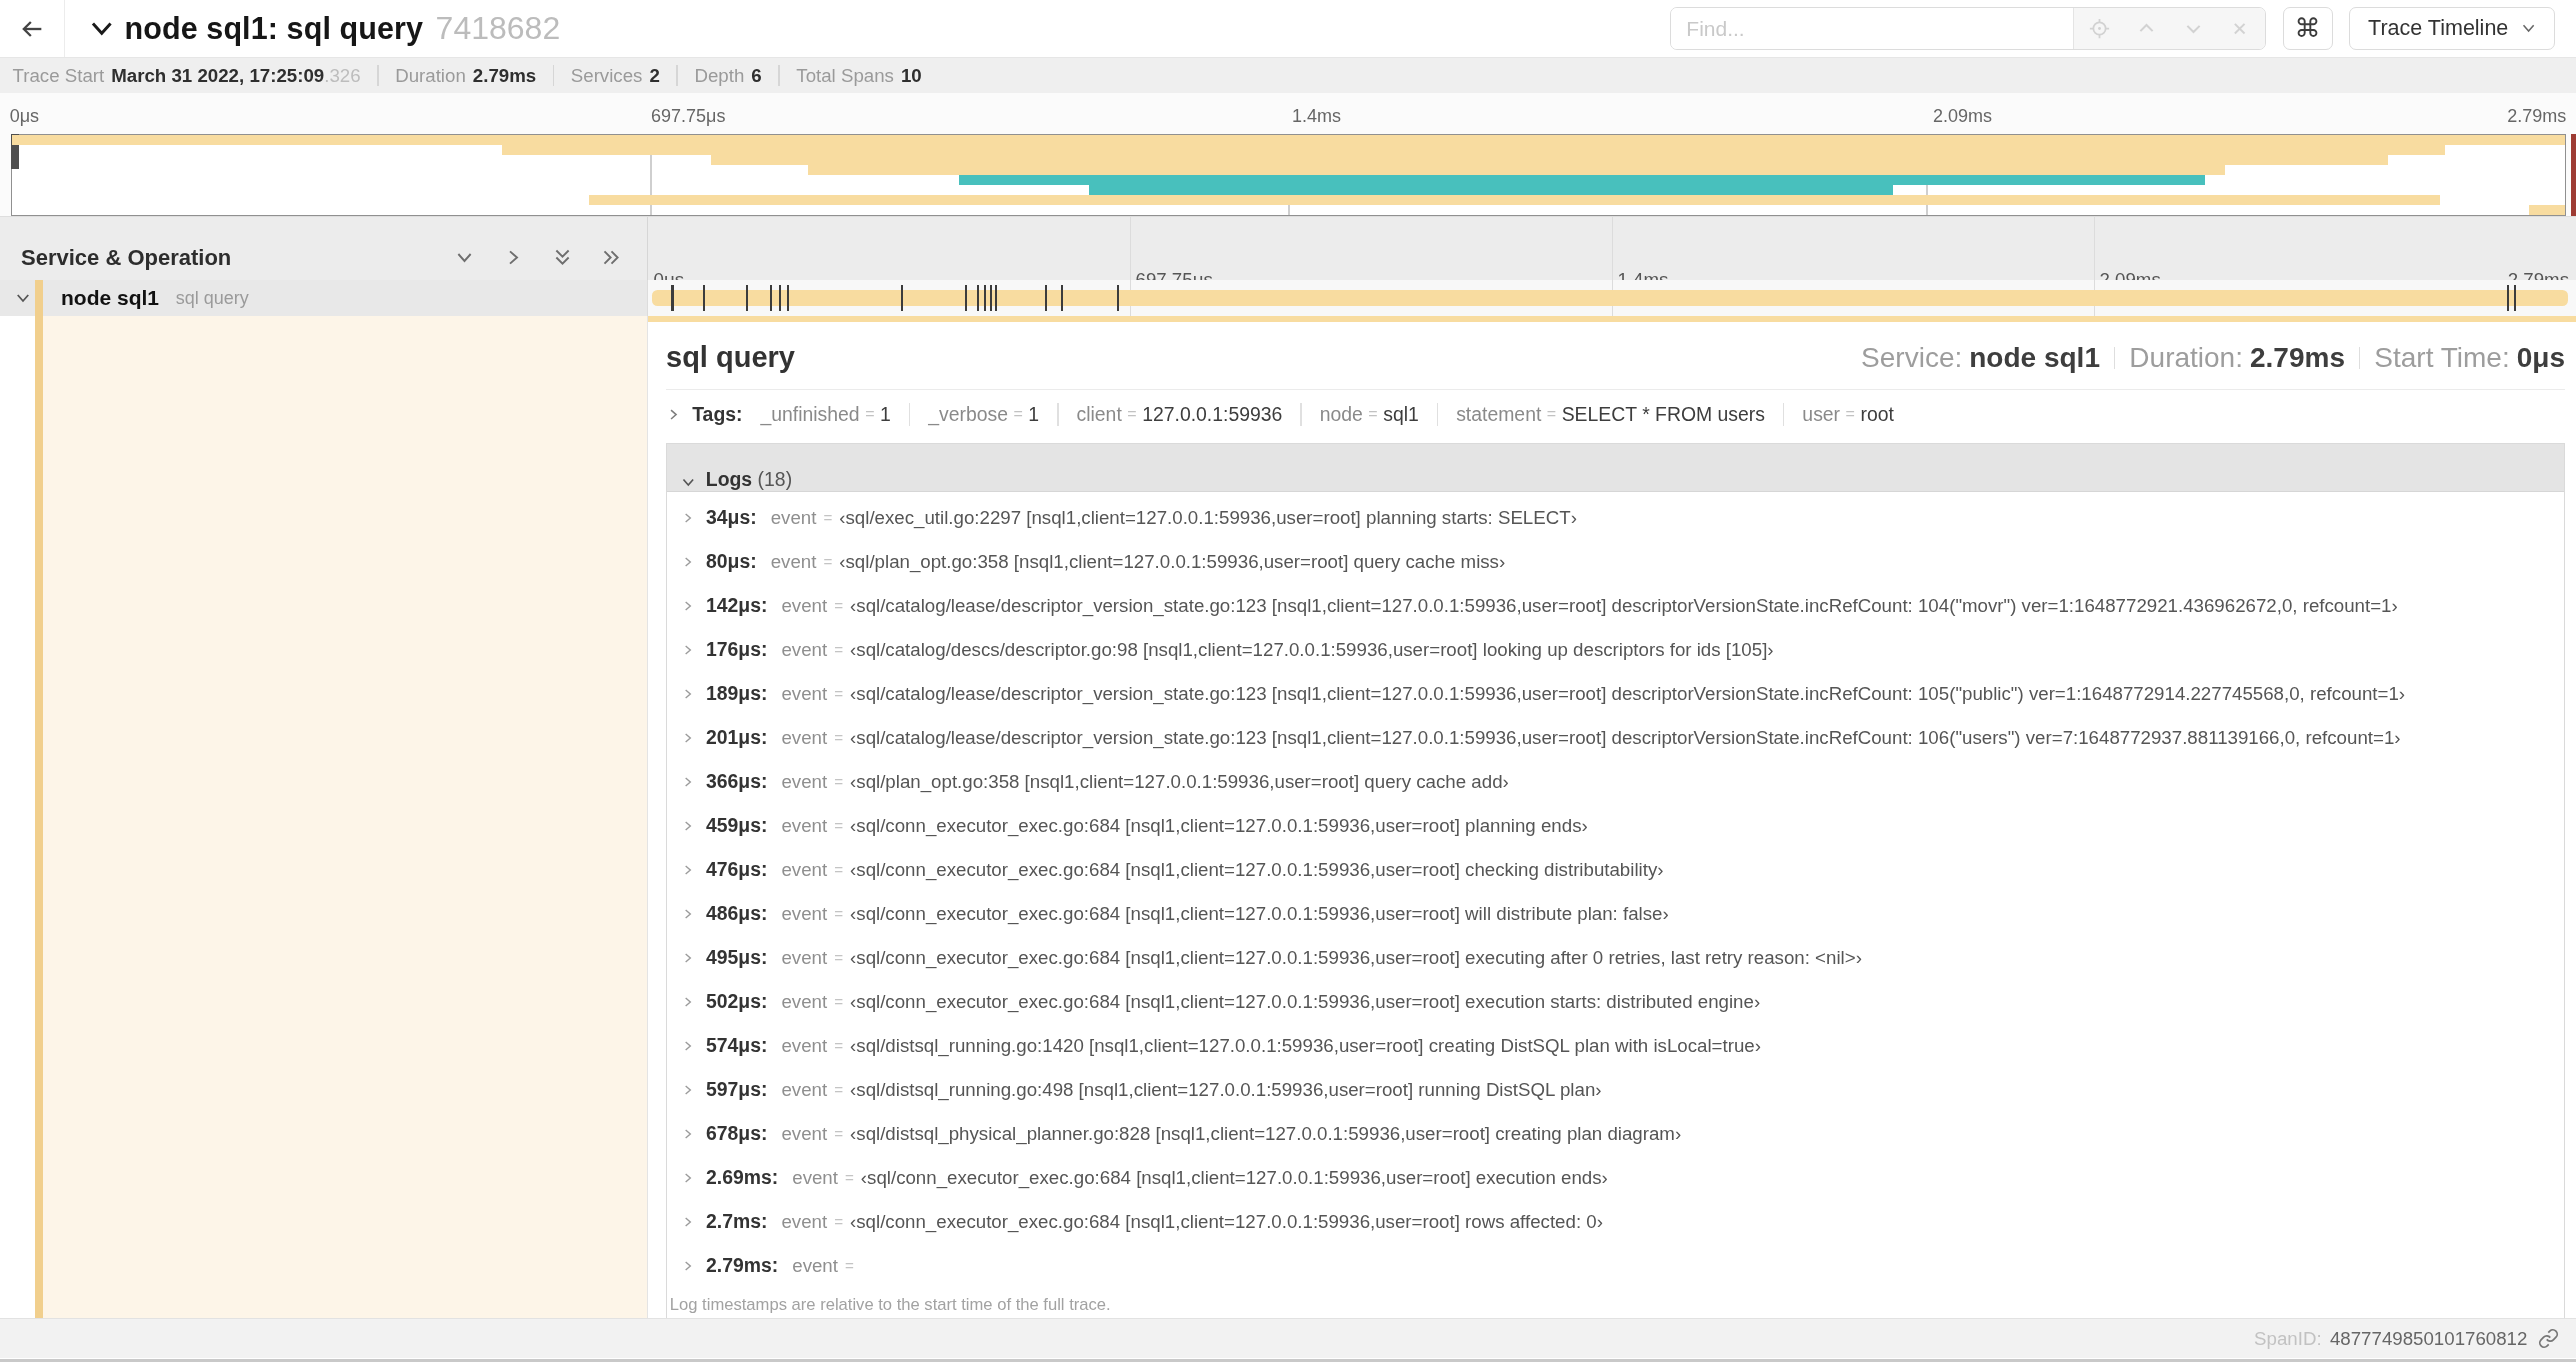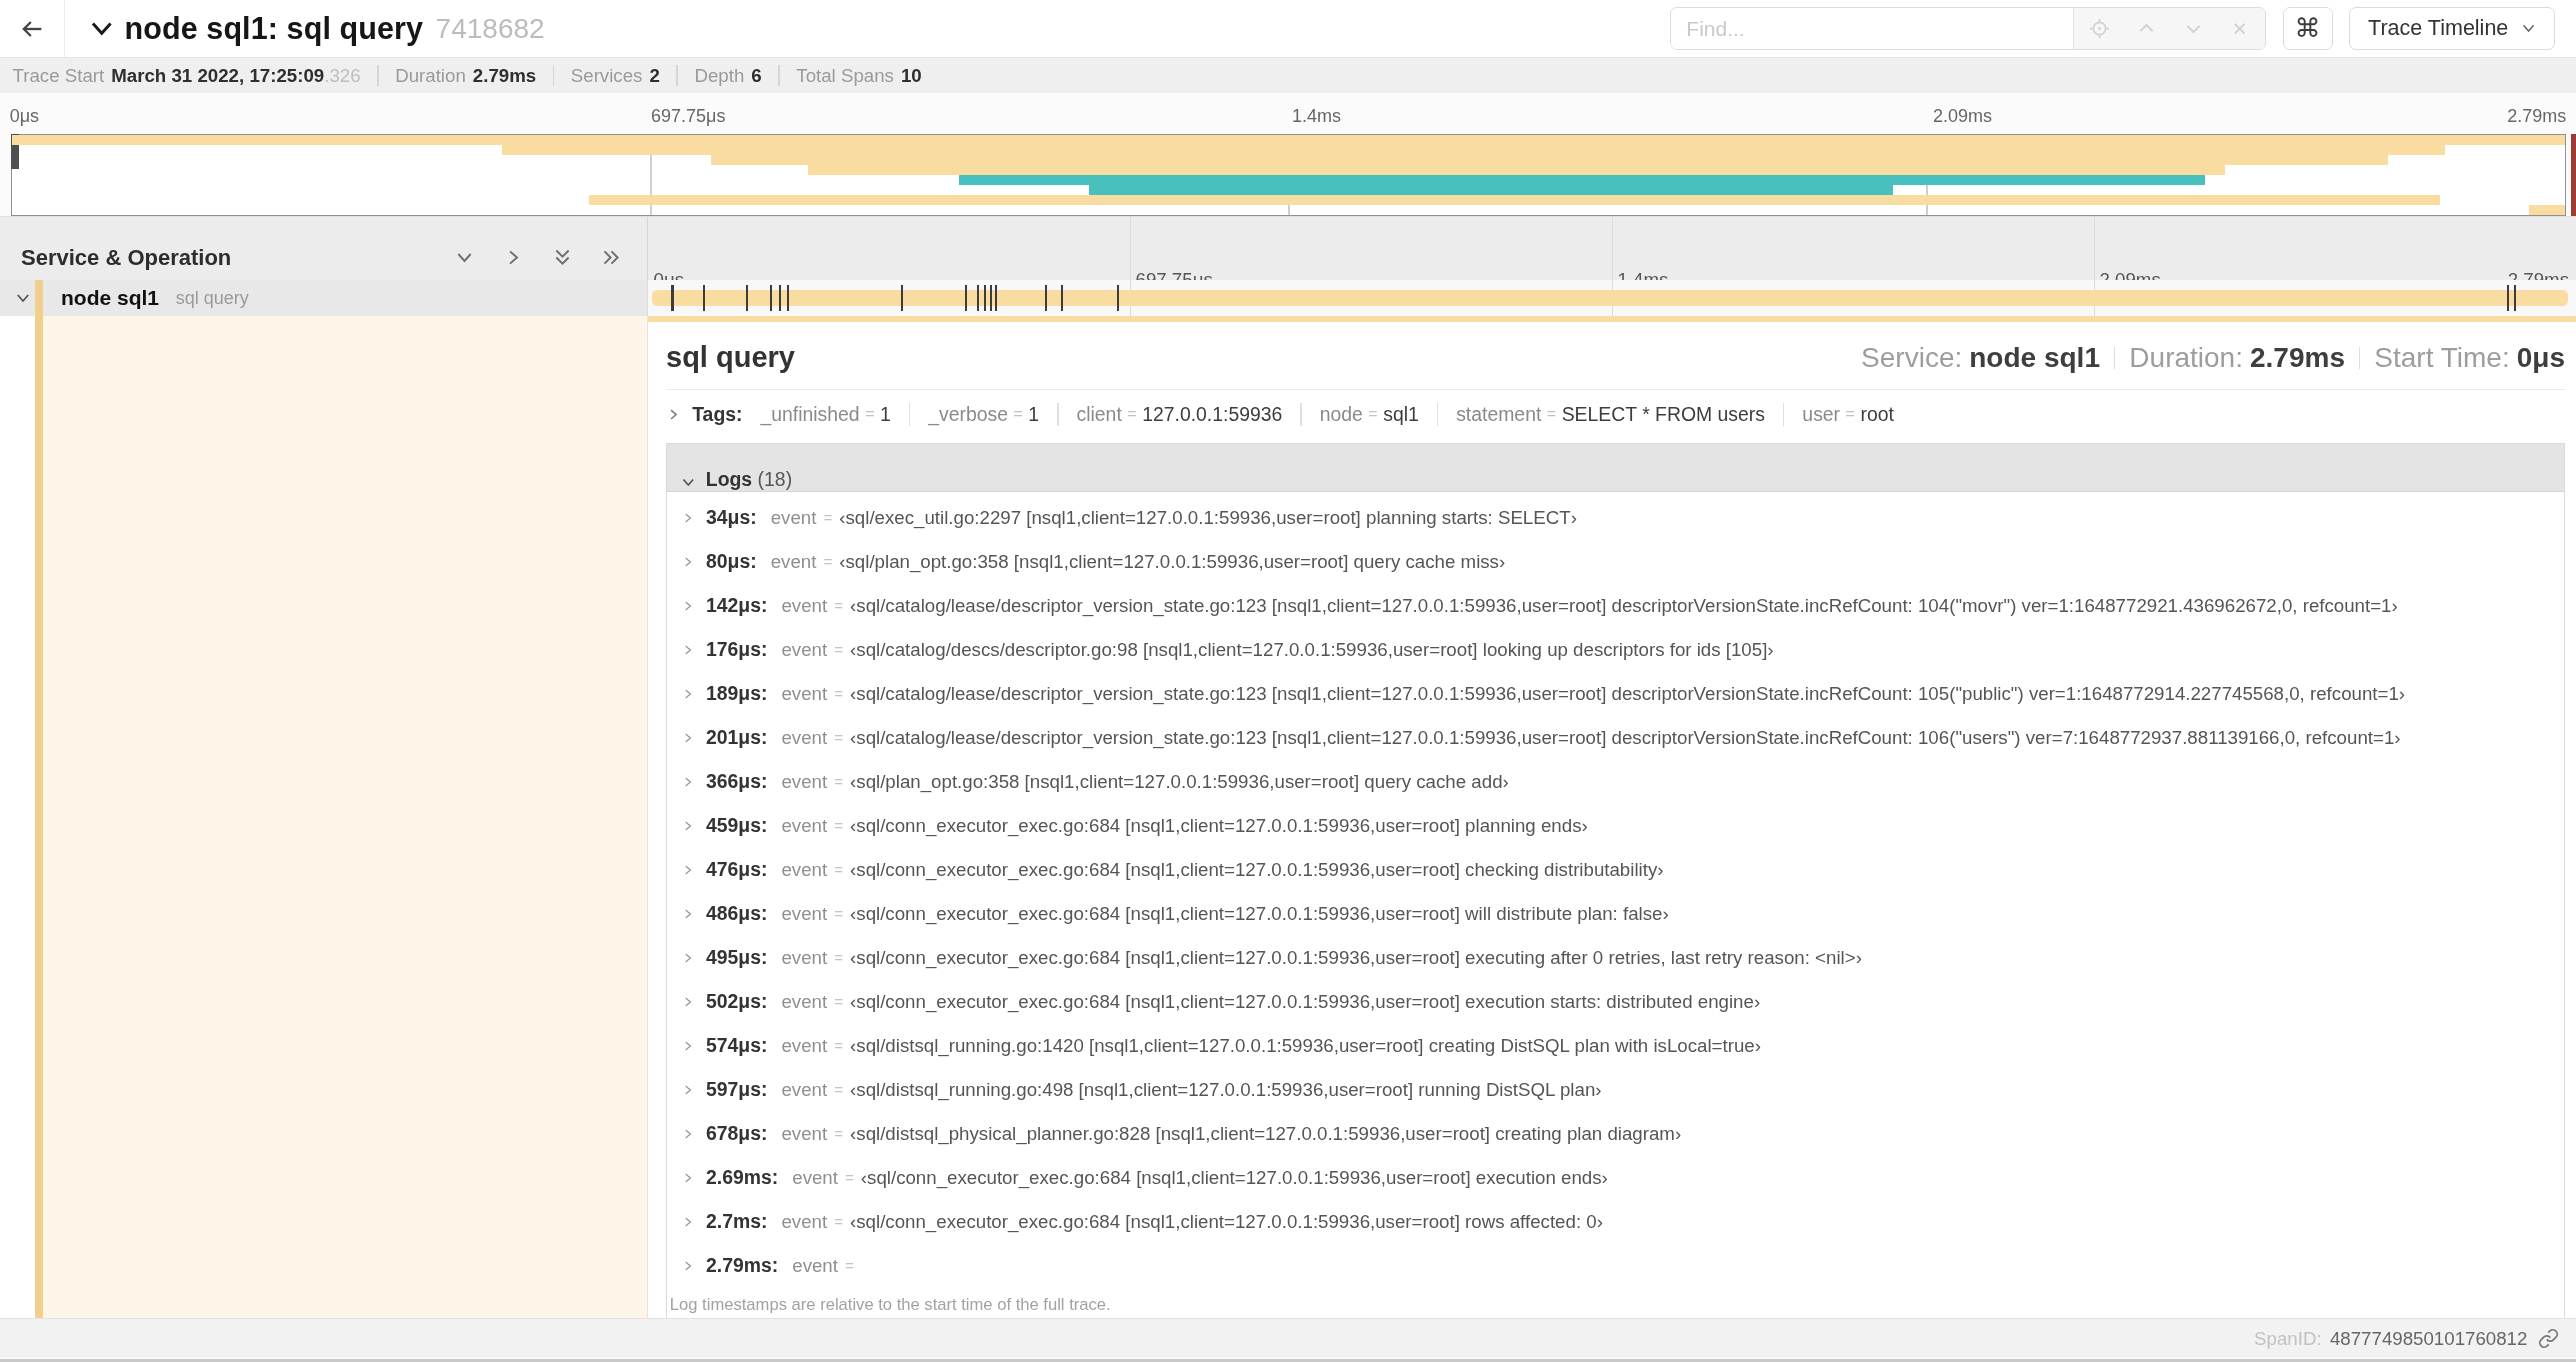--- a/index.html
+++ b/index.html
@@ -10,21 +10,21 @@
   }
   svg{ display:block; }
 
   
   .topbar{ position:absolute; left:0; top:0; width:100%; height:58px; background:#fff;
     display:flex; align-items:center; border-bottom:0.7px solid #e6e6e6; }
   .back-btn{ width:65px; height:100%; display:flex; align-items:center; justify-content:center;
     border-right:1.4px solid #ececec; color:#444; cursor:pointer; }
   .title-chevron{ margin-left:25px; color:#1a1a1a; }
   .page-title{ margin-left:11px; font-size:30.5px; font-weight:700; color:#161616; letter-spacing:0.1px; }
-  .trace-id{ margin-left:12.5px; font-size:28px; font-weight:400; color:#bcbcbc; }
+  .trace-id{ margin-left:12.5px; font-size:32px; font-weight:400; color:#bcbcbc; }
   .topbar-right{ margin-left:auto; display:flex; align-items:center; gap:16.6px; margin-right:21px; }
   .find-group{ display:flex; align-items:stretch; height:43px; border:1.4px solid #dcdcdc;
     border-radius:7px; overflow:hidden; background:#fff; }
   .find-input{ width:402px; border:none; outline:none; padding:0 15.2px; font-size:21px; color:#444;
     font-family:inherit; background:#fff; }
   .find-input::placeholder{ color:#c9c9c9; }
   .find-icons{ display:flex; align-items:center; gap:26px; padding:0 15.2px; background:#f6f6f6;
     border-left:1.4px solid #e4e4e4; color:#d2d2d2; }
   .find-icons .ic{ cursor:pointer; }
   .cmd-btn{ width:50px; height:43px; border:1.4px solid #dcdcdc; border-radius:7px; background:#fff;

